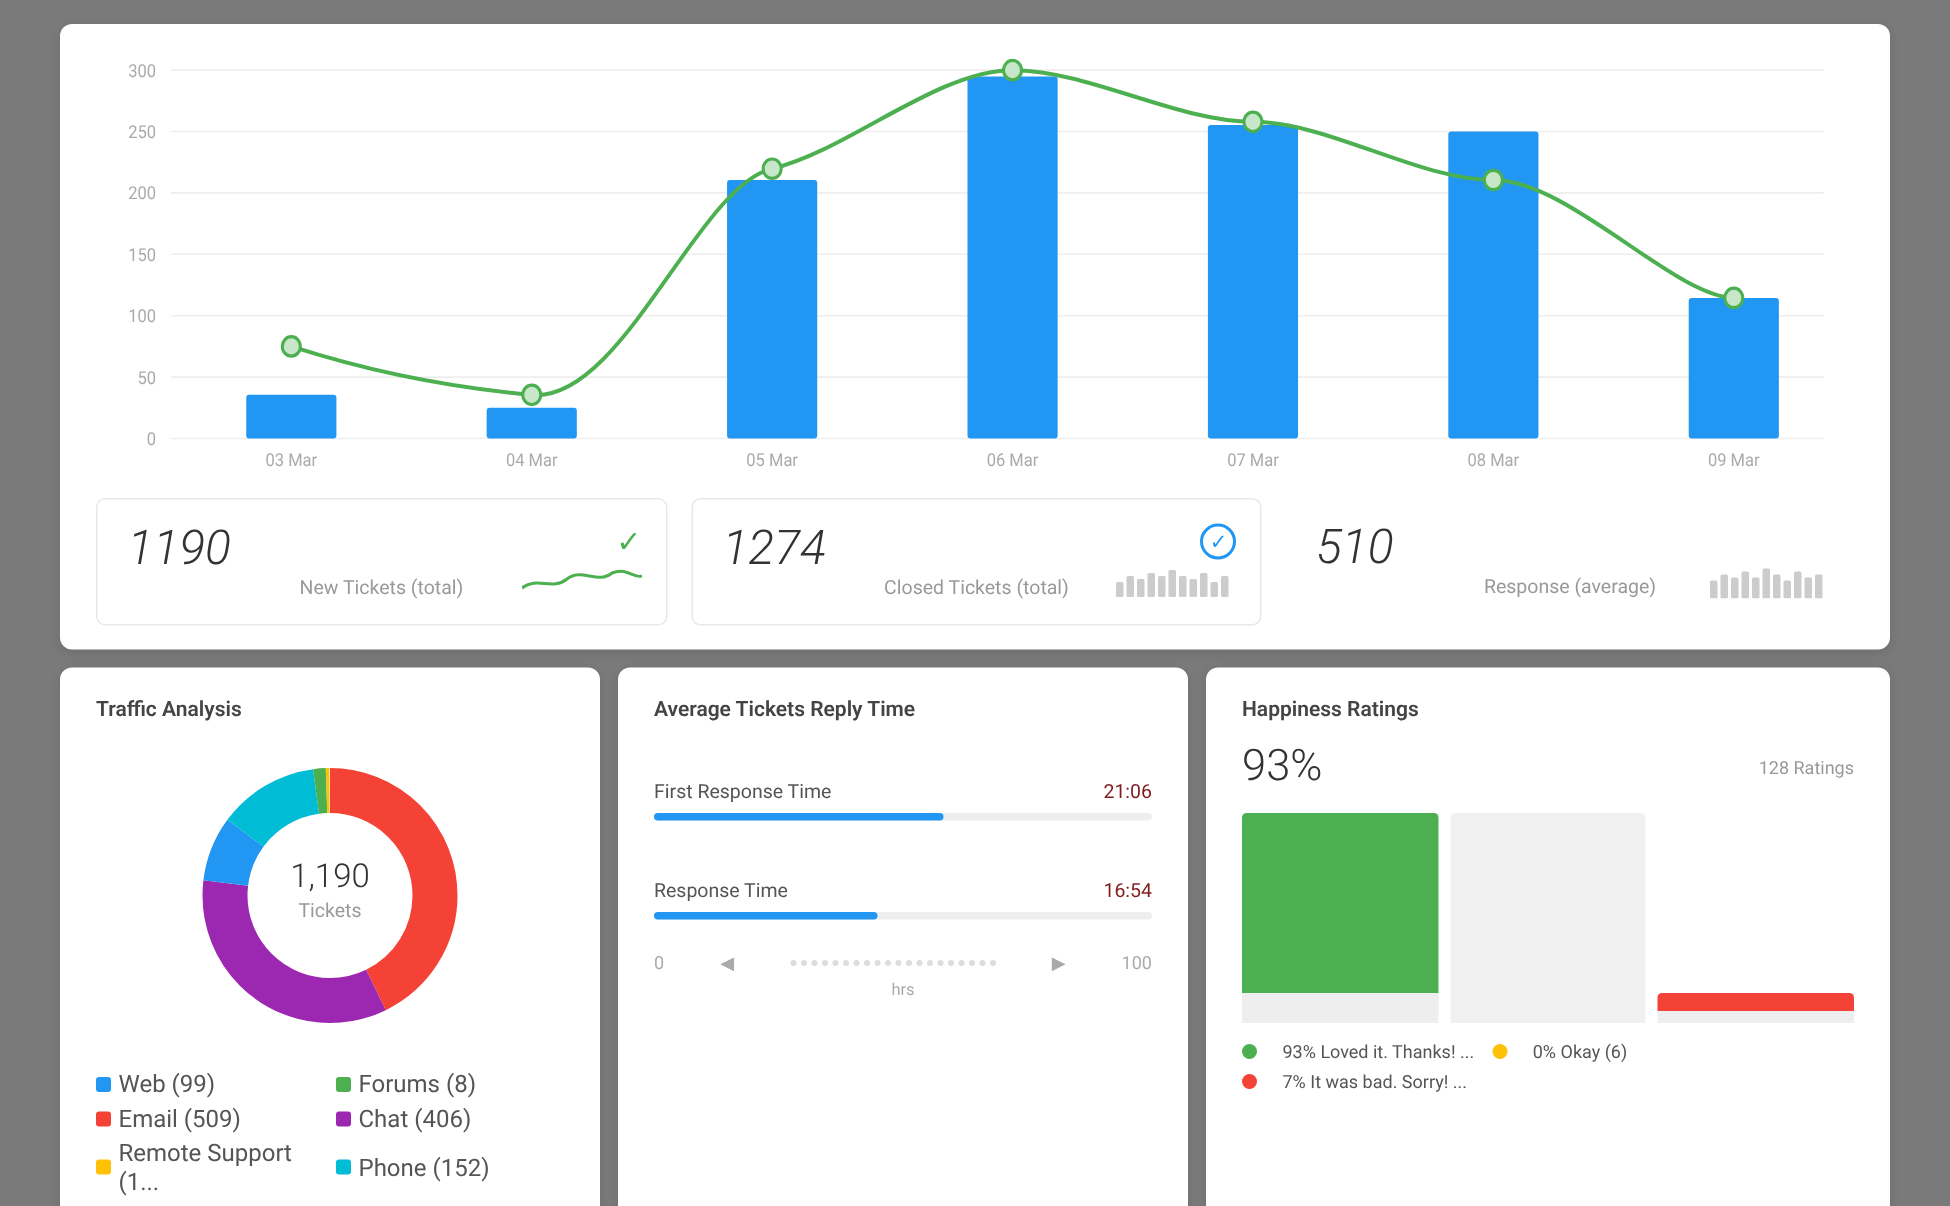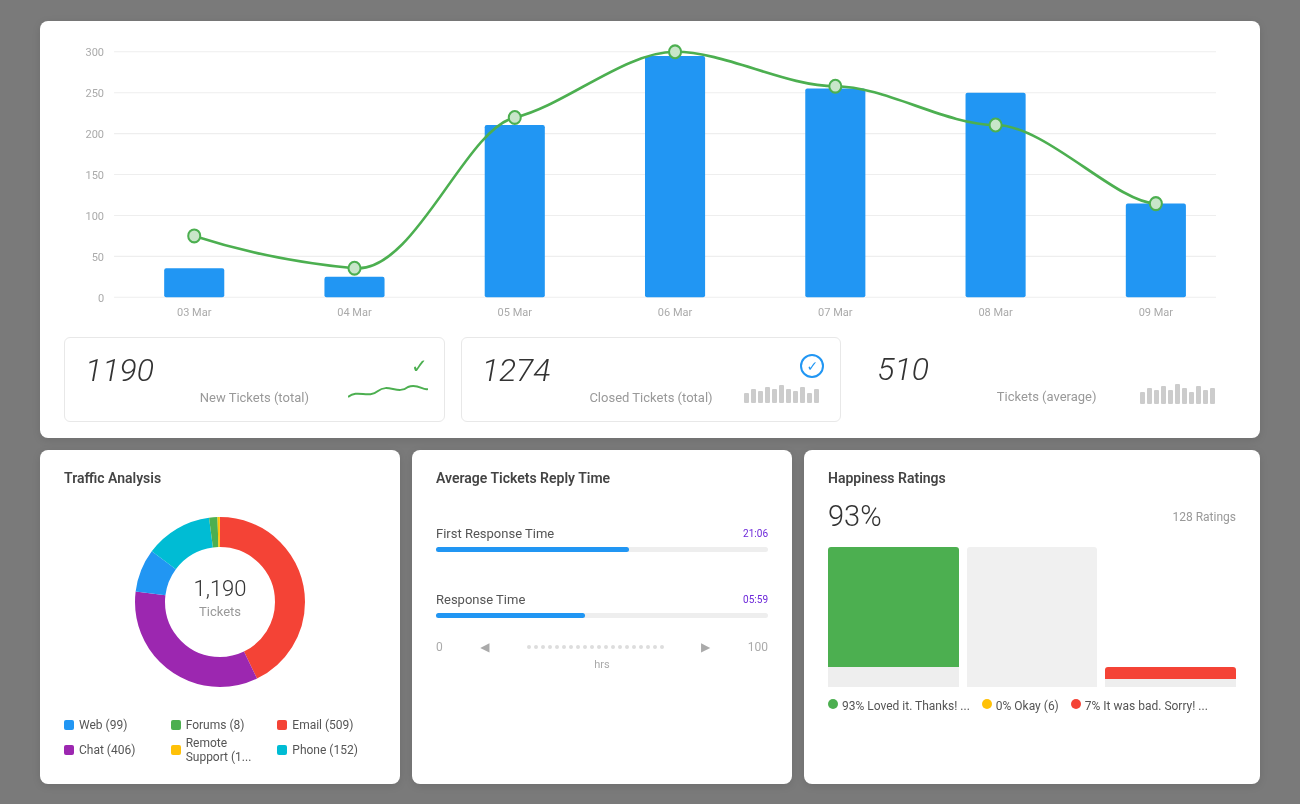--- a/index.html
+++ b/index.html
@@ -95,23 +95,23 @@
     }
     
     .traffic-panel { flex: 0 0 360px; }
     .donut-container {
       display: flex;
       justify-content: center;
       margin: 8px 0 16px;
     }
     .legend-grid {
       display: grid;
-      grid-template-columns: 1fr 1fr 1fr;
+      grid-template-columns: 1fr 1fr;
       gap: 4px 8px;
-      font-size: 12px;
+      font-size: 16px;
       color: #555;
     }
     .legend-item {
       display: flex;
       align-items: center;
       gap: 5px;
     }
     .legend-dot {
       width: 10px;
       height: 10px;
@@ -128,22 +128,22 @@
       justify-content: space-between;
       align-items: center;
       margin-bottom: 6px;
       margin-top: 40px;
     }
     .metric-name {
       font-size: 13px;
       color: #555;
     }
     .metric-value {
-      font-size: 10px;
-      color: #6d28d9;
+      font-size: 13px;
+      color: #7f1d1d;
     }
     .metric-bar-bg {
       height: 5px;
       background: #eee;
       border-radius: 3px;
       position: relative;
     }
     .metric-bar-fill {
       height: 5px;
       background: #2196F3;
@@ -209,21 +209,22 @@
     }
     .happiness-legend {
       display: flex;
       flex-wrap: wrap;
       gap: 6px 12px;
       font-size: 12px;
       color: #555;
     }
     .h-legend-item {
       display: flex;
-      gap: 4px;
+      align-items: center;
+      gap: 17px;
     }
     .h-dot {
       width: 10px;
       height: 10px;
       border-radius: 50%;
       flex-shrink: 0;
     }
     
     .y-label {
       font-size: 11px;
@@ -340,21 +341,21 @@
             <rect x="49" y="12" width="5" height="12" fill="#ccc" rx="1"></rect>
             <rect x="56" y="8" width="5" height="16" fill="#ccc" rx="1"></rect>
             <rect x="63" y="14" width="5" height="10" fill="#ccc" rx="1"></rect>
             <rect x="70" y="10" width="5" height="14" fill="#ccc" rx="1"></rect>
           </svg>
         </div>
       </div>
 
       <div class="stat-card" style="border:none;">
         <div class="stat-number">510</div>
-        <div class="stat-label">Tickets (average)</div>
+        <div class="stat-label">Response (average)</div>
         <div class="stat-sparkline">
           <svg width="80" height="24" viewBox="0 0 80 24">
             <rect x="0" y="12" width="5" height="12" fill="#ccc" rx="1"></rect>
             <rect x="7" y="8" width="5" height="16" fill="#ccc" rx="1"></rect>
             <rect x="14" y="10" width="5" height="14" fill="#ccc" rx="1"></rect>
             <rect x="21" y="6" width="5" height="18" fill="#ccc" rx="1"></rect>
             <rect x="28" y="10" width="5" height="14" fill="#ccc" rx="1"></rect>
             <rect x="35" y="4" width="5" height="20" fill="#ccc" rx="1"></rect>
             <rect x="42" y="8" width="5" height="16" fill="#ccc" rx="1"></rect>
             <rect x="49" y="12" width="5" height="12" fill="#ccc" rx="1"></rect>
@@ -422,21 +423,21 @@
           <span class="metric-value">21:06</span>
         </div>
         <div class="metric-bar-bg">
           <div class="metric-bar-fill" style="width:58%;"></div>
         </div>
       </div>
 
       <div class="metric-row">
         <div class="metric-header">
           <span class="metric-name">Response Time</span>
-          <span class="metric-value">05:59</span>
+          <span class="metric-value">16:54</span>
         </div>
         <div class="metric-bar-bg">
           <div class="metric-bar-fill" style="width:45%;"></div>
         </div>
       </div>
 
 
       <div class="scale-row">
         <span>0</span>
         <span style="margin: 0 4px;">◀</span>

